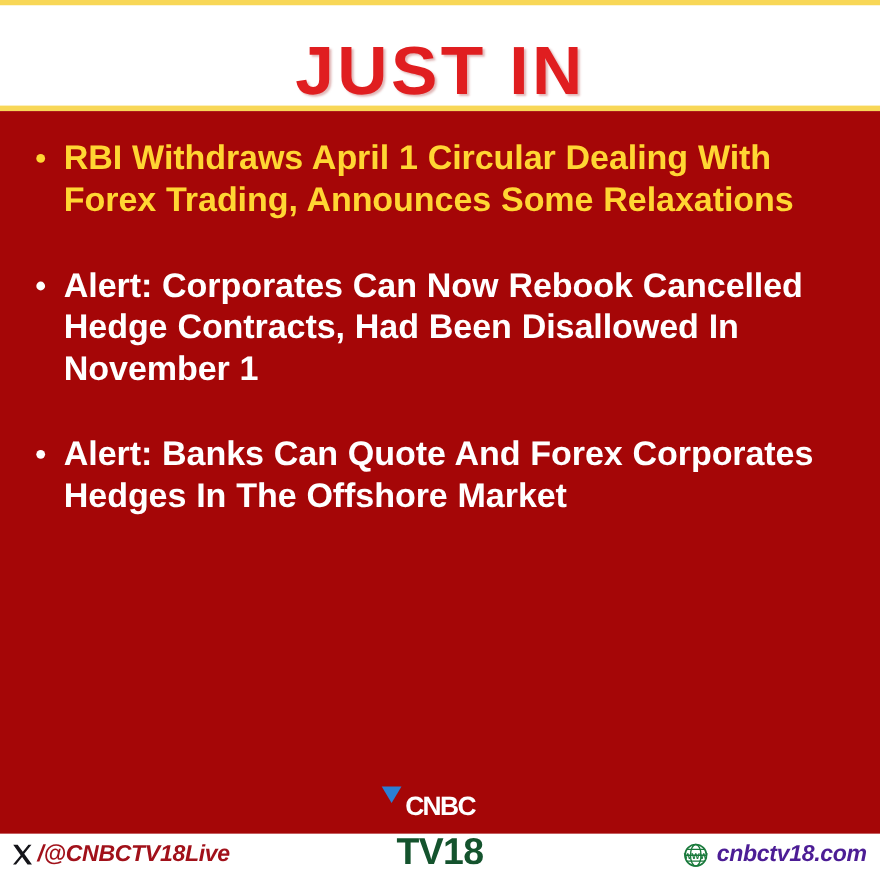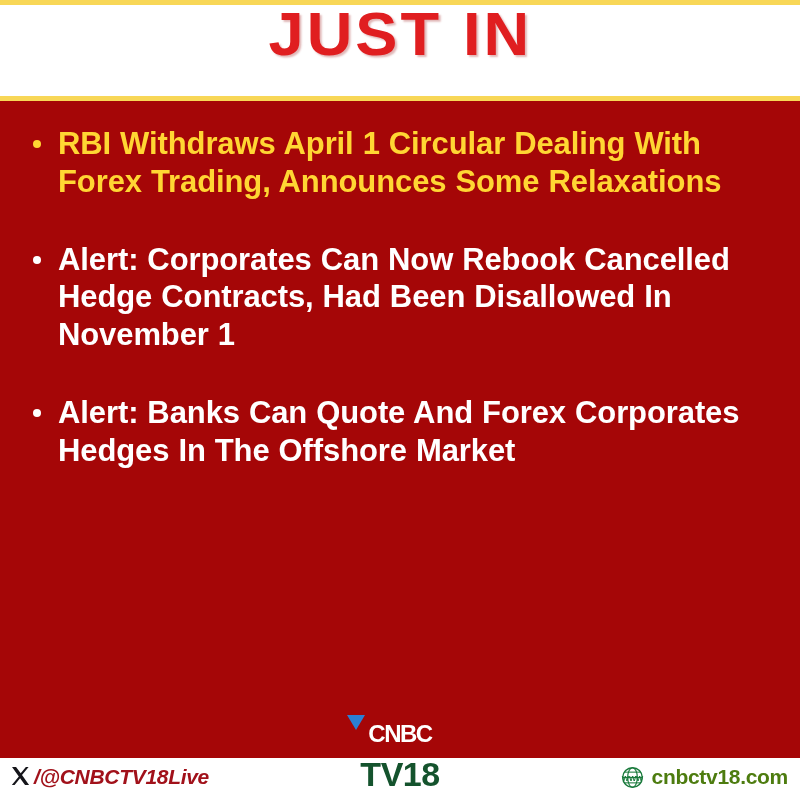--- a/index.html
+++ b/index.html
@@ -32,21 +32,21 @@
   }
 
   
   .header {
     position: absolute;
     top: 5px; left: 0;
     width: 800px;
     height: 91px;
     background: #ffffff;
     display: flex;
-    align-items: flex-start;
+    align-items: flex-end;
     justify-content: center;
   }
   .header-title {
     font-family: "Liberation Sans", sans-serif;
     font-size: 62px;
     font-weight: 700;
     letter-spacing: 3px;
     color: #e01e20;
     line-height: 1;
     transform: scaleX(1.02);
@@ -118,20 +118,21 @@
     width: 800px;
     height: 42px;
     background: #ffffff;
   }
 
   .footer-left {
     position: absolute;
     left: 10px;
     top: 7px;
     display: flex;
+    align-items: center;
     gap: 2px;
   }
   .x-icon {
     display: block;
     width: 22px;
     height: 22px;
   }
   .handle-text {
     font-family: "Liberation Sans", sans-serif;
     font-size: 21px;
@@ -152,21 +153,22 @@
   }
   .globe-icon {
     display: block;
     width: 23px;
     height: 23px;
   }
   .site-text {
     font-family: "Liberation Sans", sans-serif;
     font-size: 21px;
     font-weight: 700;
-    color: #4d7c0f;
+    font-style: italic;
+    color: #4c1d95;
     letter-spacing: -0.3px;
     white-space: nowrap;
   }
 
   
   .logo {
     position: absolute;
     left: 50%;
     transform: translateX(-50%);
     top: 722px;

